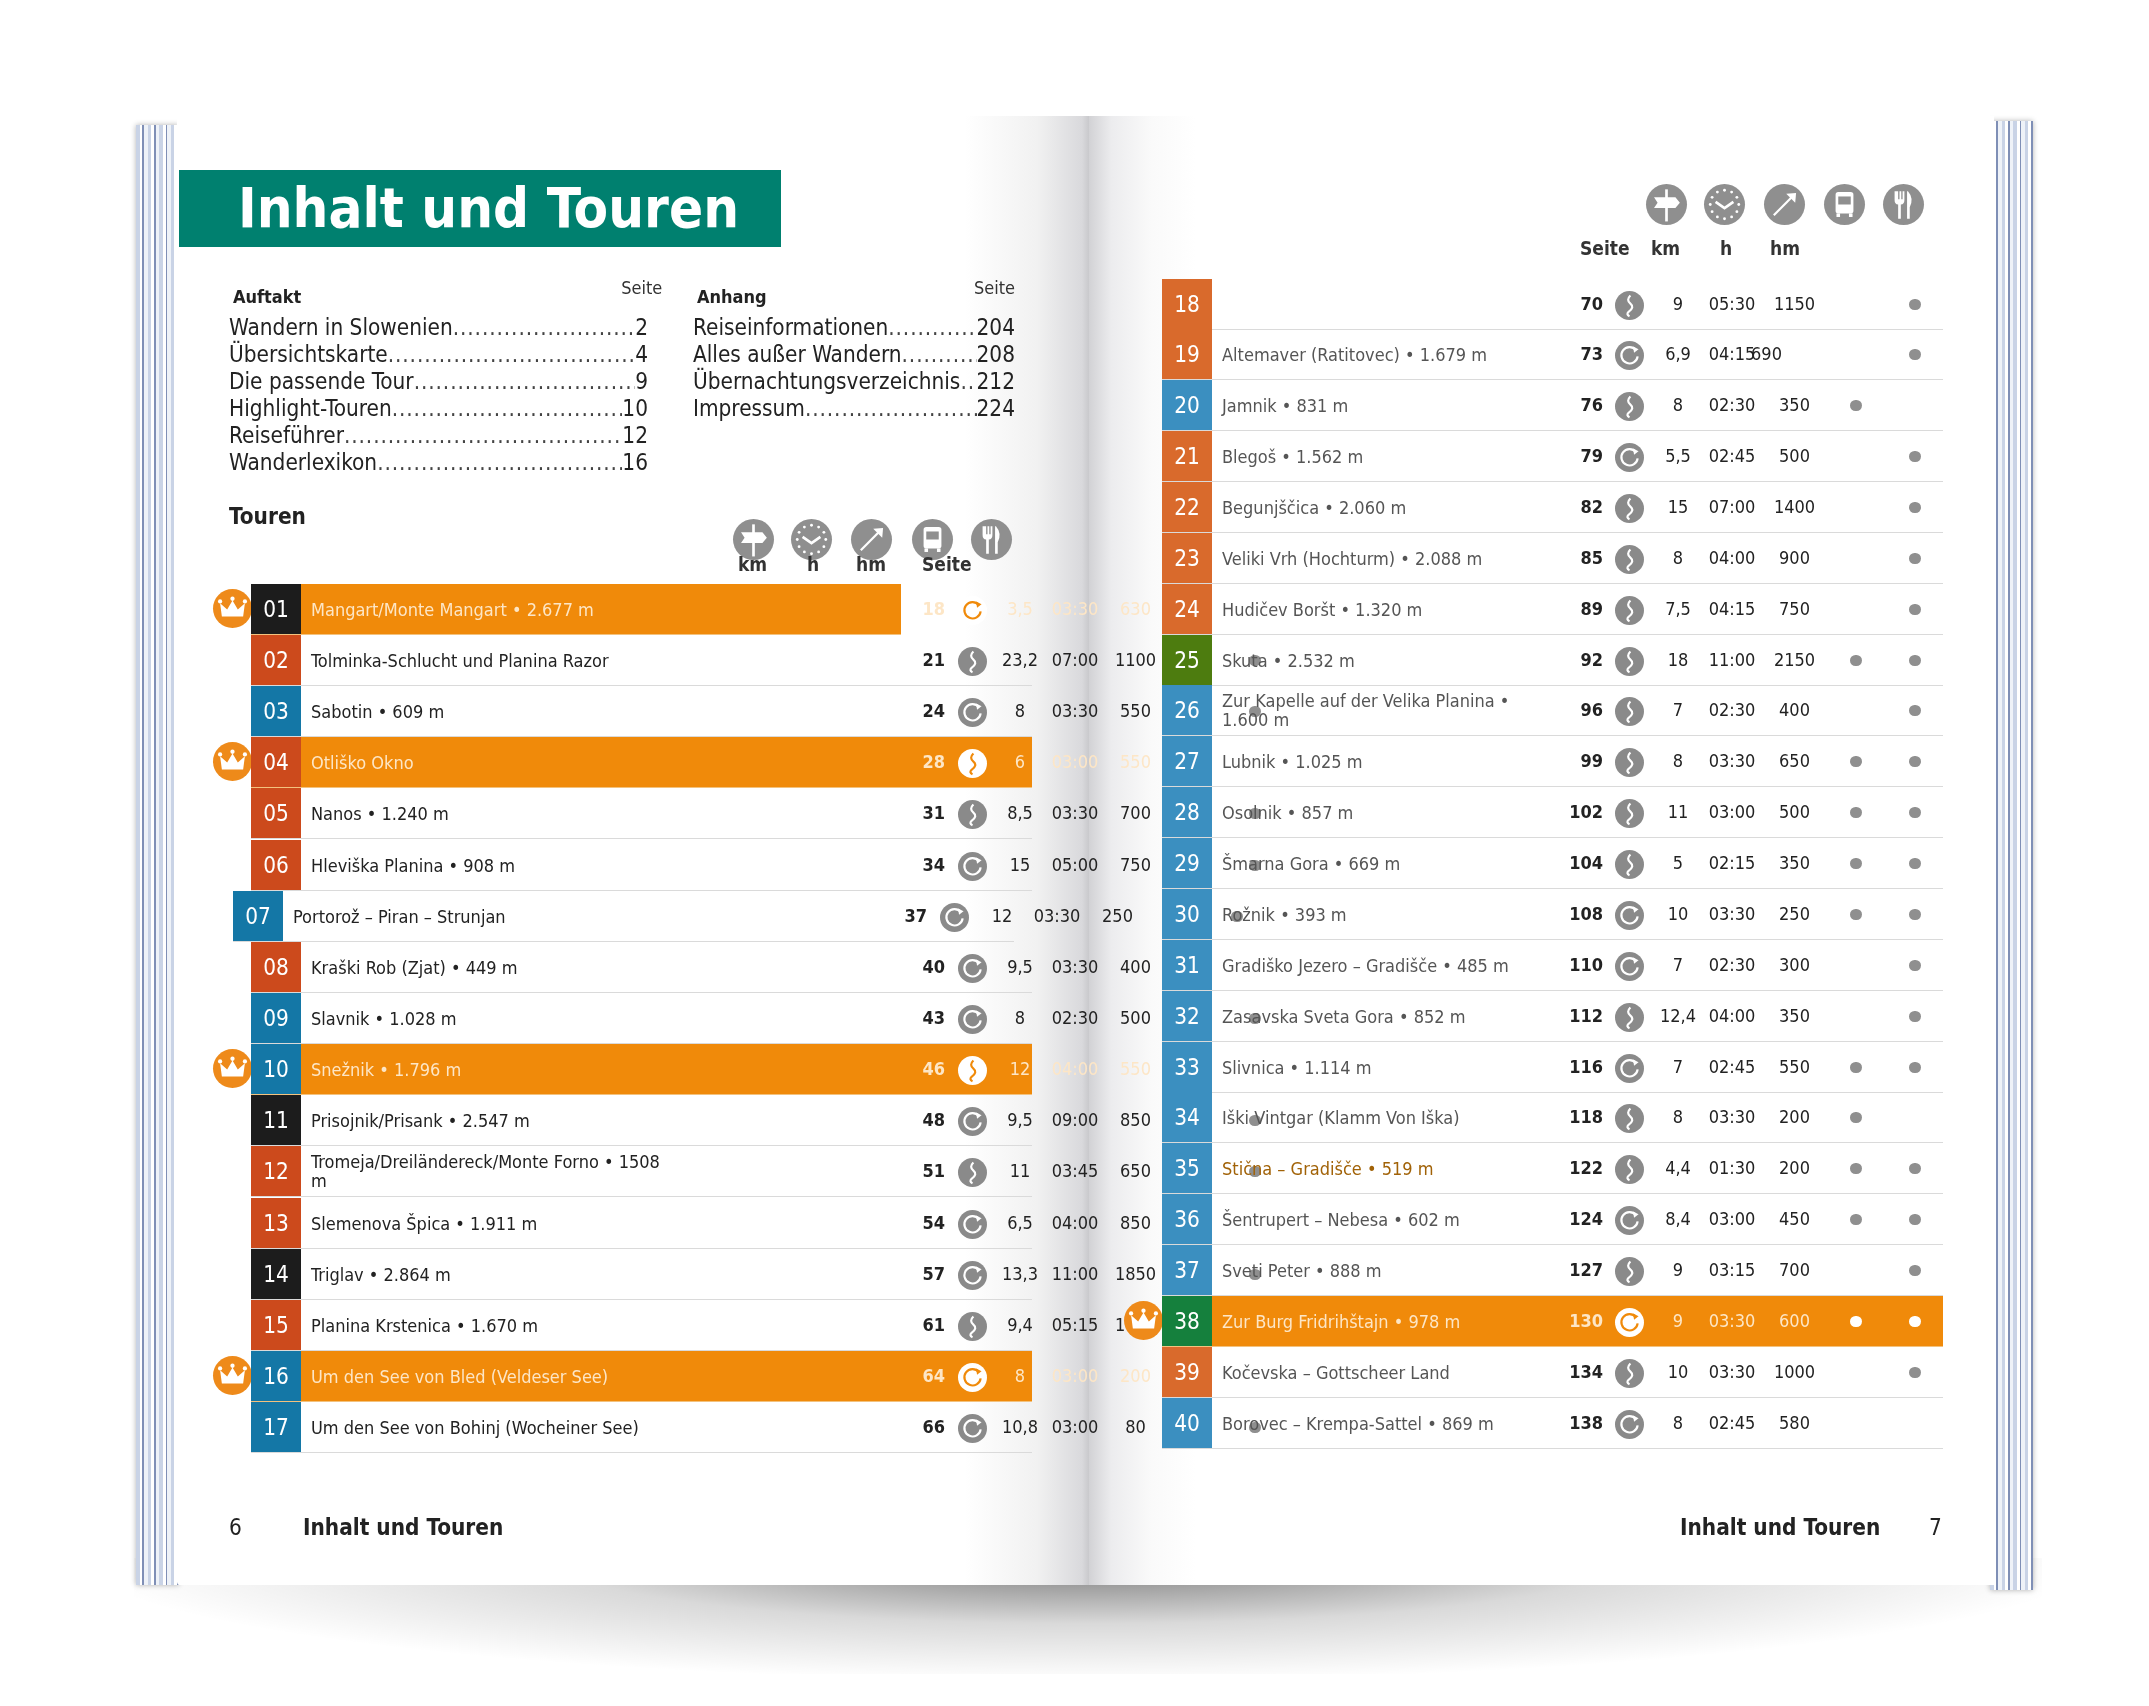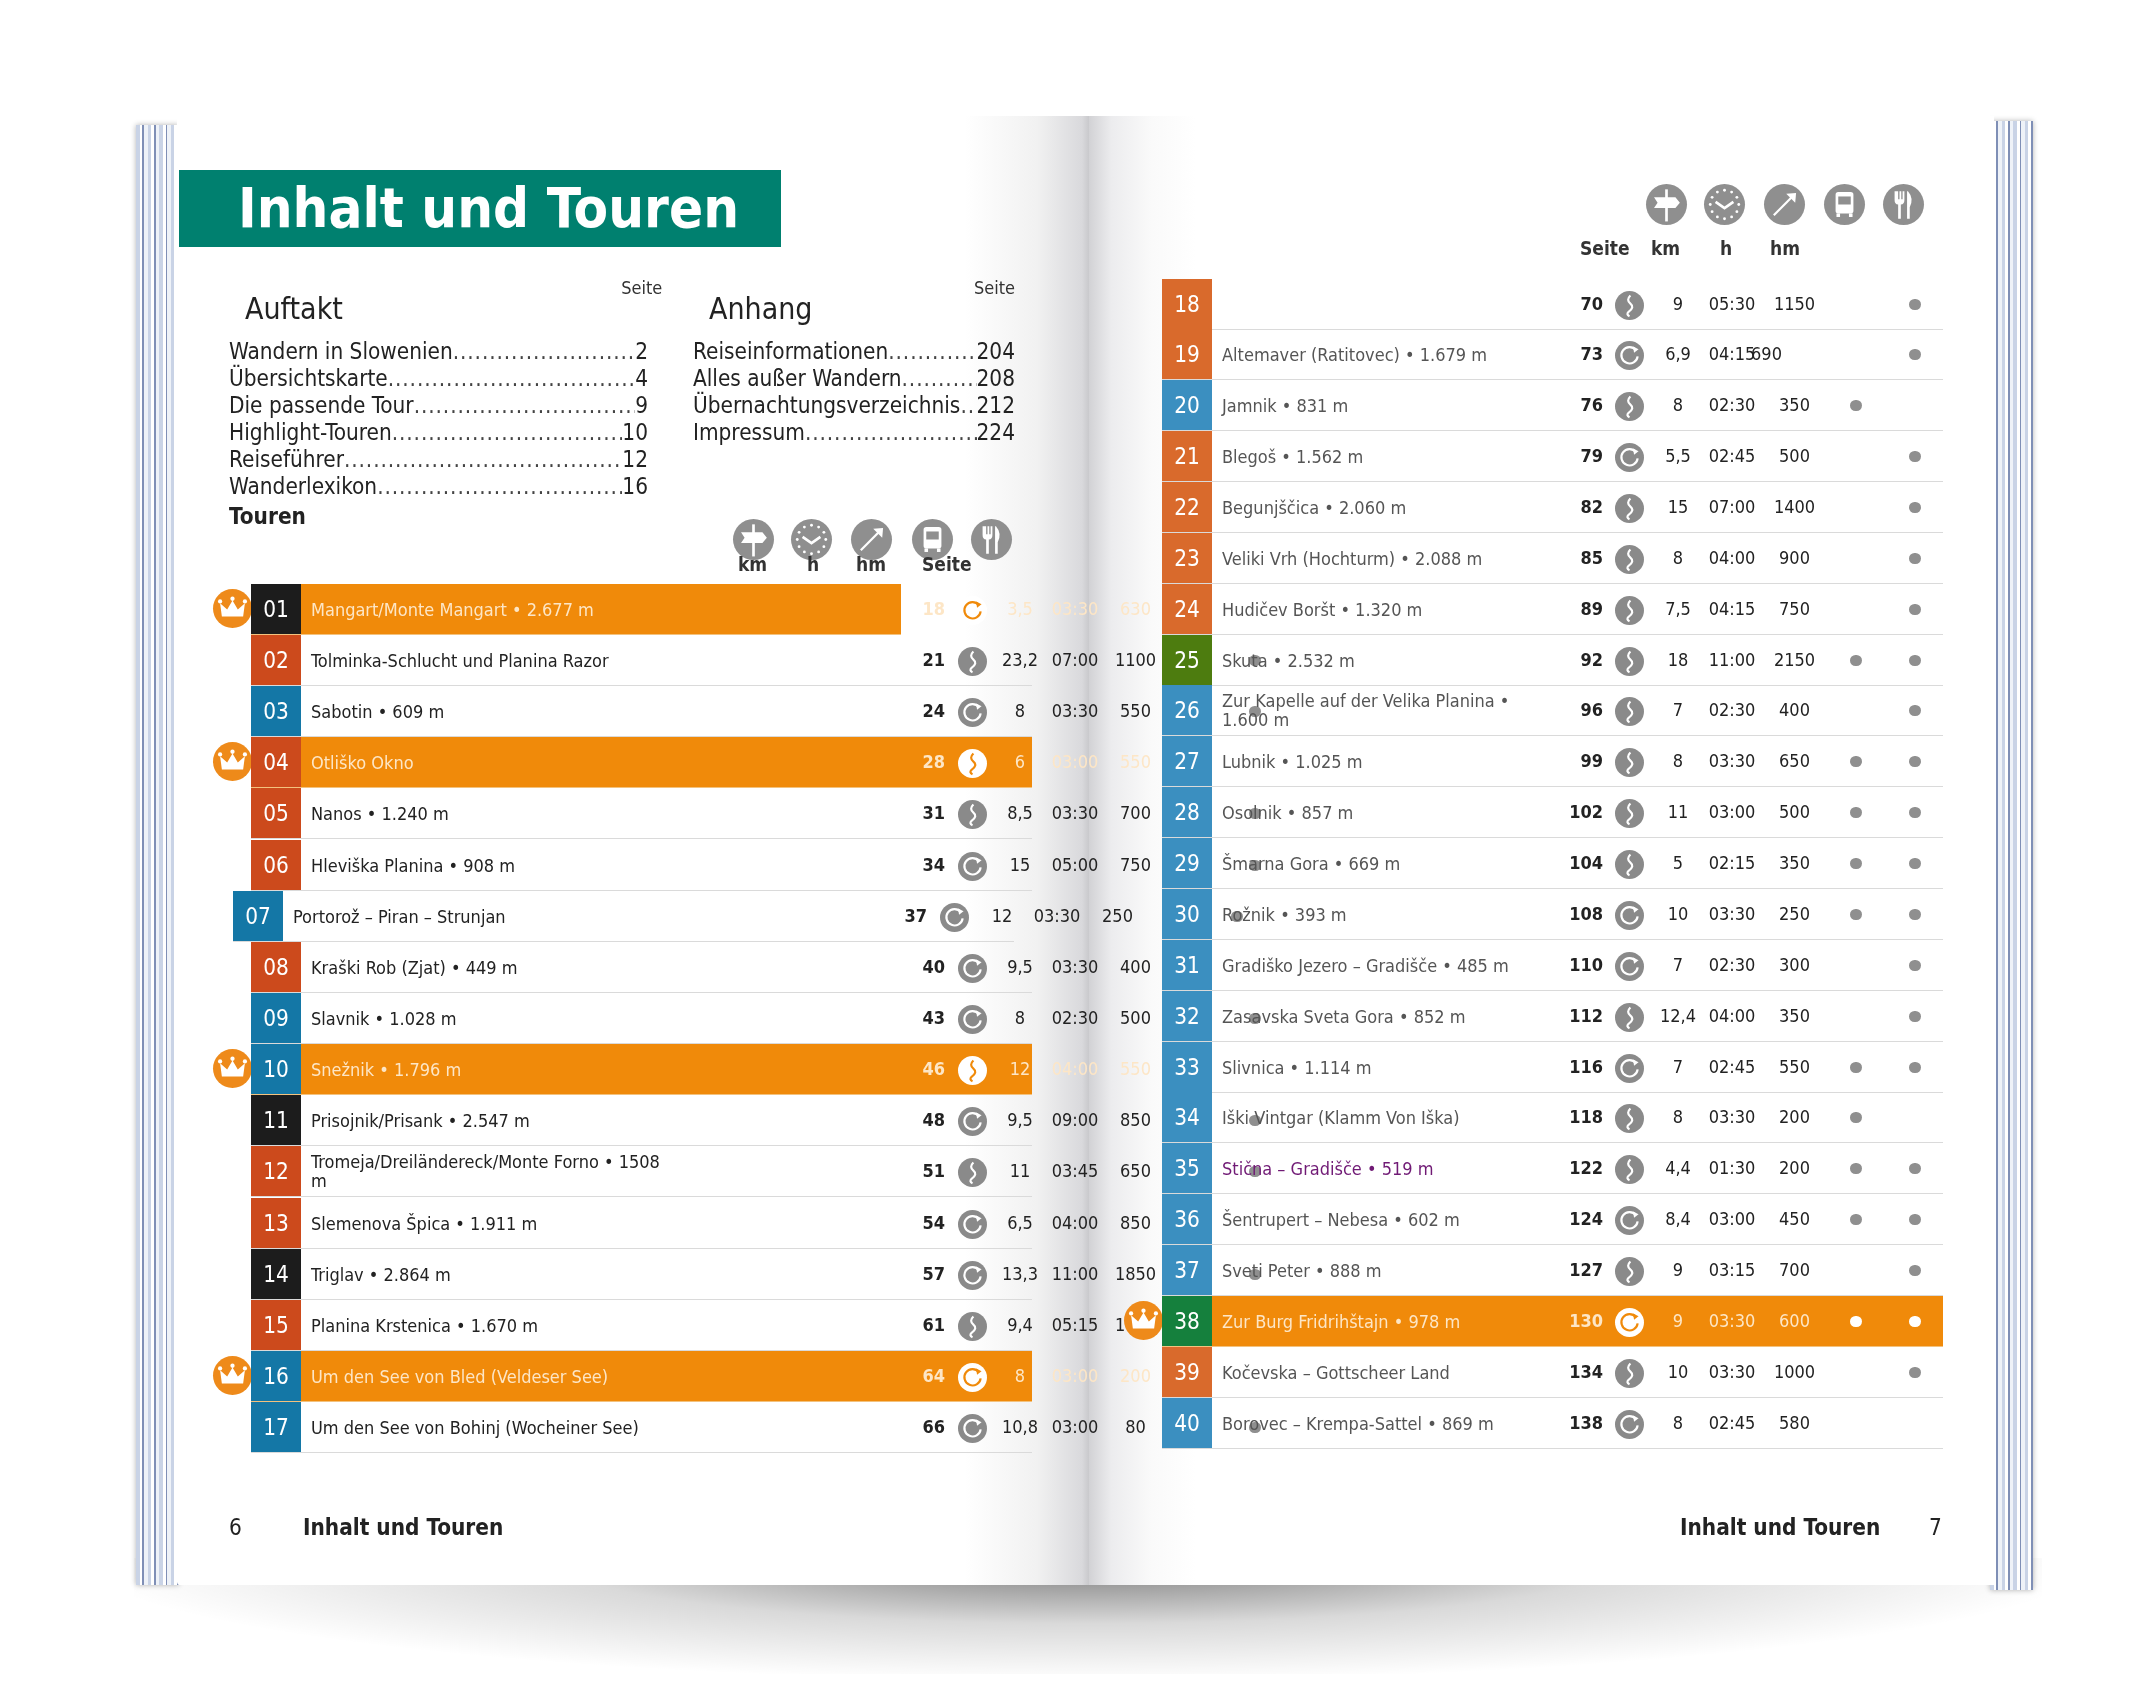--- a/index.html
+++ b/index.html
@@ -7,21 +7,21 @@
   .shadow{position:absolute;left:134px;top:1558px;width:1908px;height:116px;background:radial-gradient(ellipse at 50% 0%,rgba(0,0,0,0.55),rgba(0,0,0,0.15) 40%,rgba(0,0,0,0) 75%);}
   .edge{position:absolute;top:125px;height:1460px;width:43px;background:repeating-linear-gradient(90deg,#c9d3e6 0 3.6px,#ffffff 3.6px 6.3px,#7f8fb6 6.3px 8px,#eef2f8 8px 11.6px);box-shadow:0 0 5.4px rgba(0,0,0,0.3);}
   .edge.left{left:136px;}
   .edge.right{left:1990px;top:121px;height:1469px;}
   .page{position:absolute;top:116px;height:1469px;background:#fff;}
   .page.left{left:177px;width:912px;background:linear-gradient(90deg,#fff 0,#fff 788px,#f1f1f1 860px,#d9d9dc 905px,#c9c9cc 912px);border-bottom-left-radius:3.6px;}
   .page.right{left:1089px;width:905px;background:linear-gradient(90deg,#d2d2d5 0,#ececee 22.4px,#fafafa 63px,#fff 107px,#fff 100%);}
   .title-band{position:absolute;left:179px;top:170px;width:602px;height:77px;background:#00806f;}
   .title-band span{position:absolute;left:59px;top:5.4px;font-family:"DejaVu Sans Condensed","DejaVu Sans",sans-serif;font-weight:bold;font-size:56px;color:#fff;letter-spacing:0px;}
   .toc{position:absolute;font-size:22.4px;line-height:27px;color:#222;}
-  .toc h3{margin:16px;font-size:30px;font-weight:normal;line-height:27px;}
+  .toc h3{margin:4px;font-size:18px;font-weight:bold;line-height:27px;}
   .toc .seite{position:absolute;top:-5.4px;font-size:18px;color:#333;}
   .toc-row{display:flex;white-space:nowrap;}
   .toc-row .lbl{}
   .toc-row .dots{flex:1;overflow:hidden;color:#444;letter-spacing:0.9px;}
   .toc-row .dots::after{content:"...................................................................................................";}
   .toc-row .pg{text-align:right;}
   .touren-h{position:absolute;left:229px;top:503px;font-size:22.4px;font-weight:bold;color:#222;}
   .hdr-icon{position:absolute;width:41px;height:41px;border-radius:50%;background:#8f8f8f;}
   .hdr-icon svg{width:41px;height:41px;display:block;}
   .col-h{position:absolute;font-size:19px;font-weight:bold;color:#333;}
@@ -818,21 +818,21 @@
           <path d="M17 5 q-5 5 0 9 q5 4 -2 9 q-3 3 1 5" stroke="#ffffff" stroke-width="2.4" fill="none"></path>
         </svg>
       </div>
       <div class="val" style="left:489px;width:54px">8</div>
       <div class="val" style="left:538px;width:64px">03:30</div>
       <div class="val" style="left:604px;width:57px">200</div>
       <div class="dot" style="left:688px"></div>
     </div>
     <div class="row" style="left: 1162px; top: 1143px; width: 781px;">
       <div class="num" style="background:#3b8fc0">35</div>
-      <div class="name" style="width:322px;color:#701a75;">
+      <div class="name" style="width:322px;color:#a16207;">
         <span>Stična – Gradišče • 519 m</span>
       </div>
       <div class="pgv" style="left:396px">122</div>
       <div class="type" style="left:453px">
         <svg viewBox="0 0 32 32">
           <path d="M17 5 q-5 5 0 9 q5 4 -2 9 q-3 3 1 5" stroke="#ffffff" stroke-width="2.4" fill="none"></path>
         </svg>
       </div>
       <div class="val" style="left:489px;width:54px">4,4</div>
       <div class="val" style="left:538px;width:64px">01:30</div>

